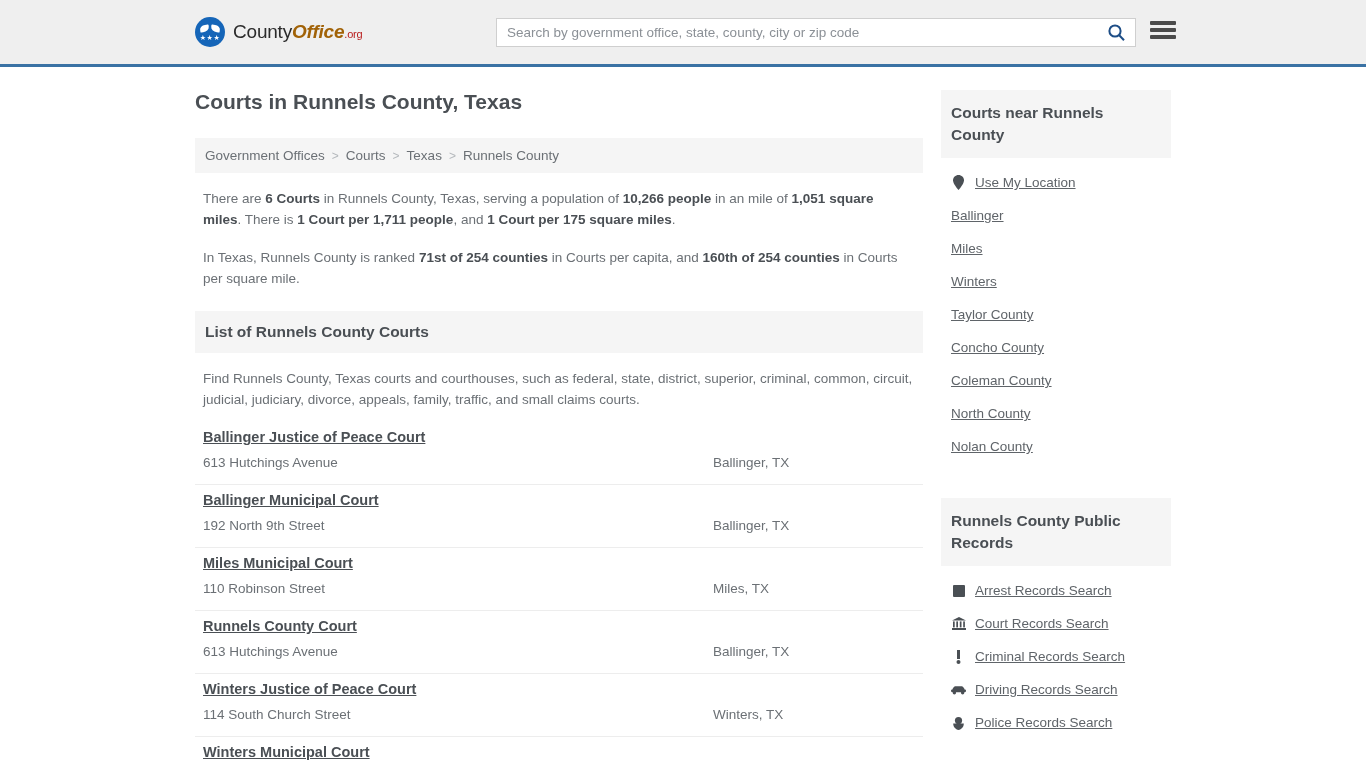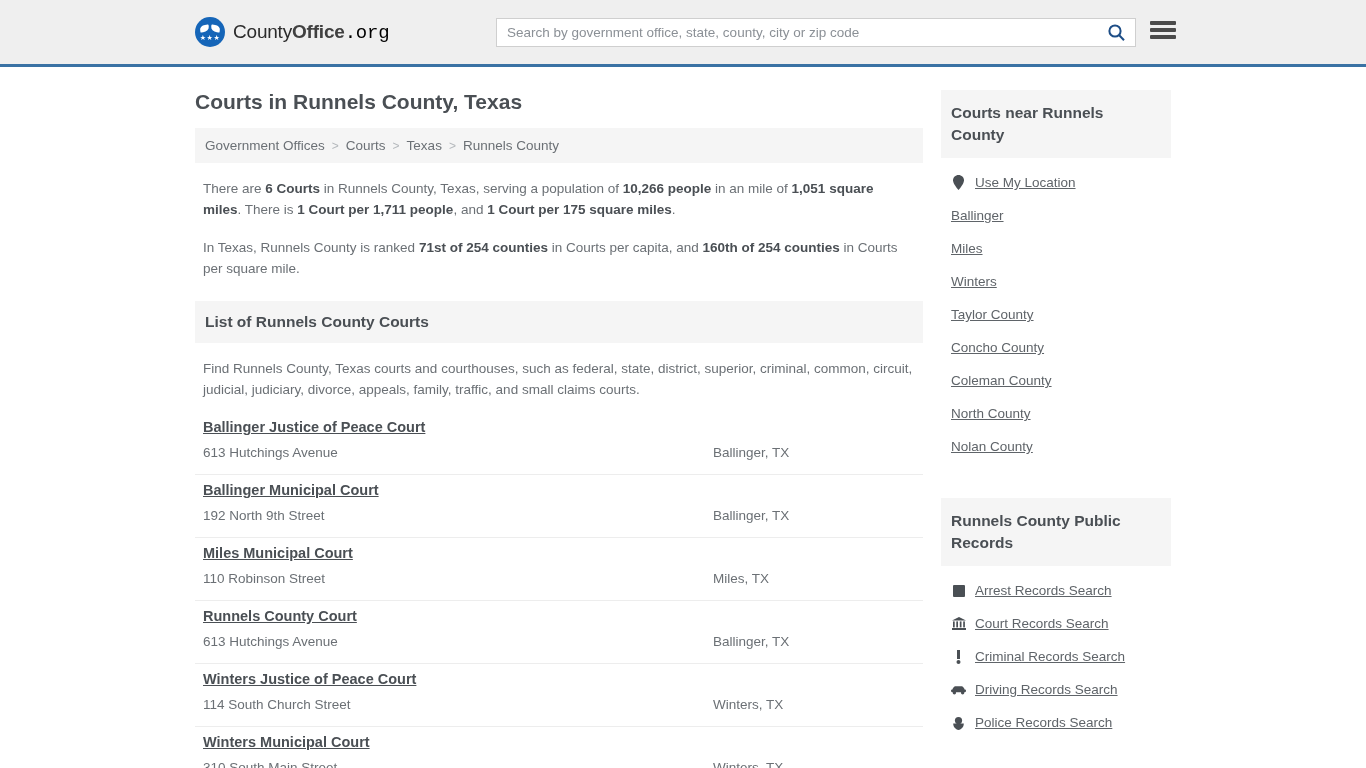--- a/index.html
+++ b/index.html
@@ -62,22 +62,22 @@
     letter-spacing: 0.5px;
     line-height: 8px;
     margin-top: 1px;
   }
   .brand-text {
     font-size: 19px;
     letter-spacing: -0.2px;
     white-space: nowrap;
   }
   .brand-text .t1 { color: #2b2b2b; }
-  .brand-text .t2 { color: #404040; font-weight: bold; }
-  .brand-text .t3 { color: #000000; font-size: 19px; font-family: Liberation Mono, monospace; }
+  .brand-text .t2 { color: #a16207; font-weight: bold; font-style: italic; }
+  .brand-text .t3 { color: #b91c1c; font-size: 11px; }
 
   .search-wrap {
     position: absolute;
     left: 496px;
     top: 18px;
     width: 640px;
     height: 29px;
     background: #fff;
     border: 1px solid #cfcfcf;
     display: flex;
@@ -126,21 +126,21 @@
     gap: 18px;
     align-items: flex-start;
   }
   .main-col { width: 728px; flex: none; }
   .side-col { width: 230px; flex: none; }
 
   .page-title {
     font-size: 21px;
     font-weight: bold;
     color: #4a4f54;
-    margin: 23px 0 14px 0;
+    margin: 23px 0 24px 0;
   }
 
   .breadcrumb {
     background: #f5f5f5;
     padding: 10px 10px;
     font-size: 13.5px;
     color: #6b7075;
     display: flex;
     align-items: center;
     flex-wrap: wrap;

